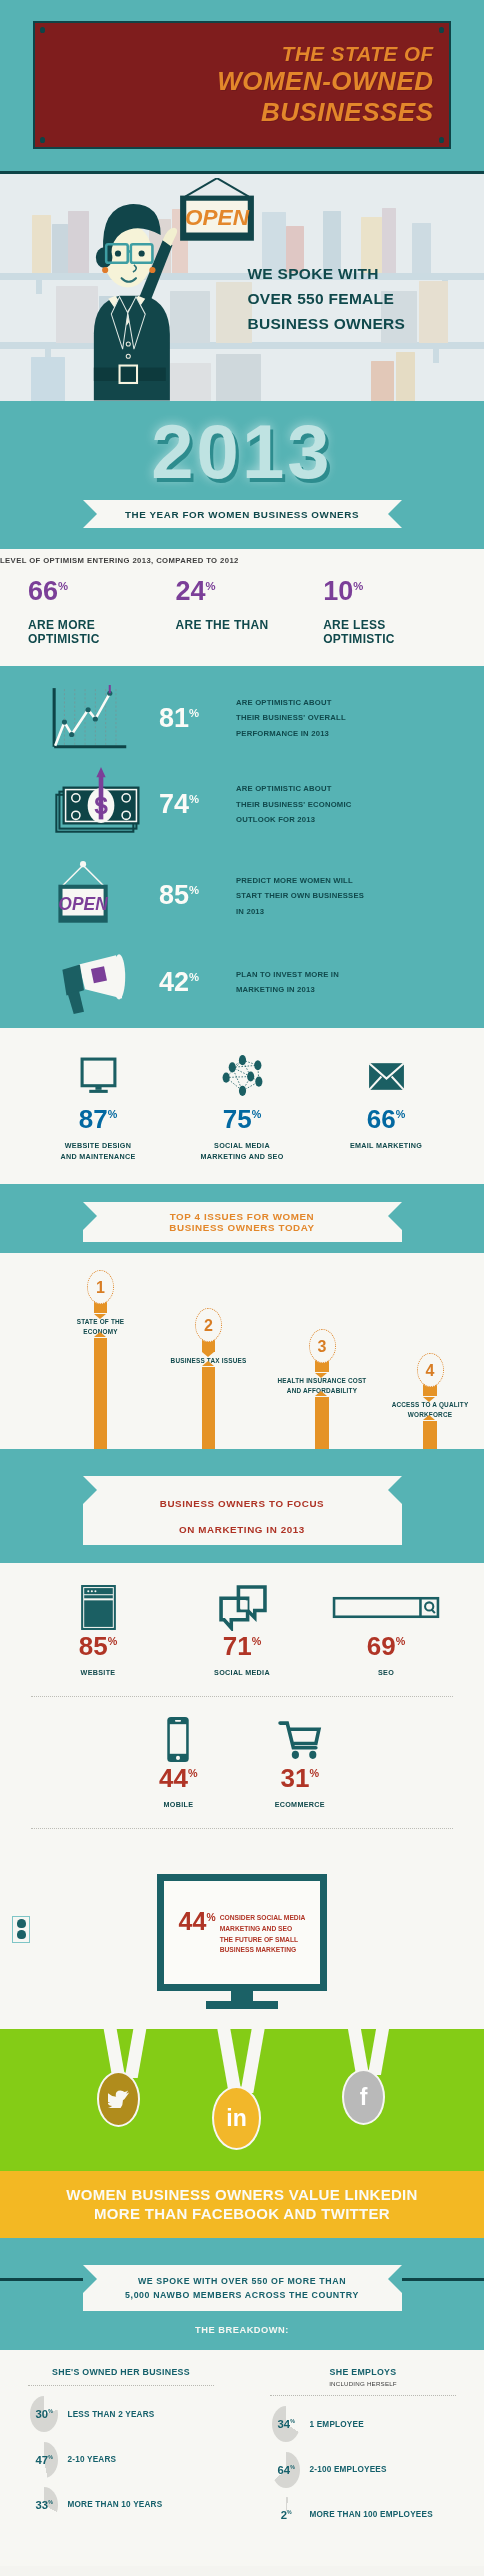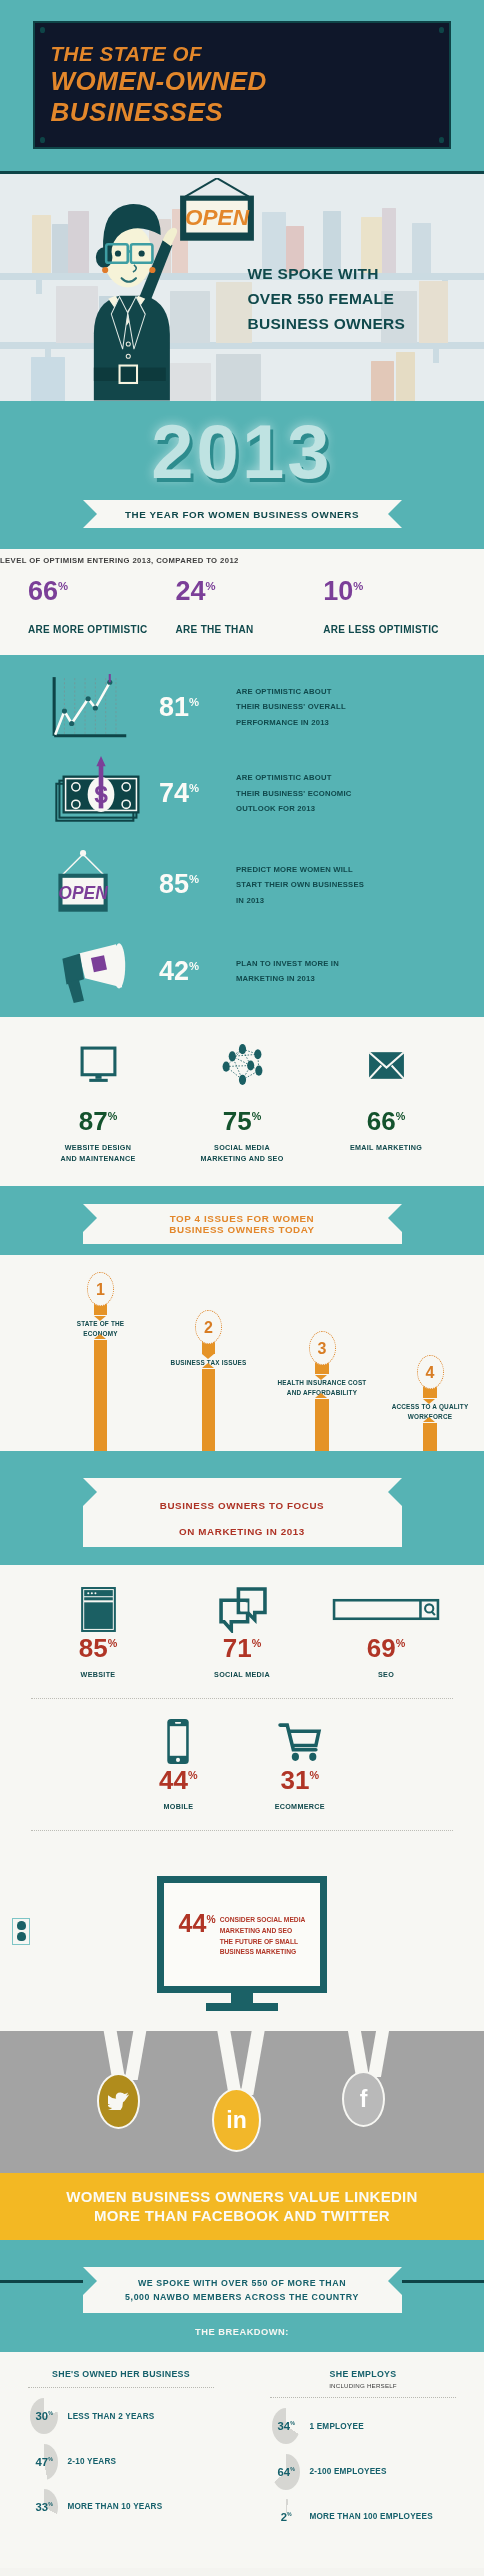--- a/index.html
+++ b/index.html
@@ -14,25 +14,25 @@
 
   
   .header {
     background:#56b3b4;
     padding:20.6px 0 0 0;
     position:relative;
     border-bottom:3.6px solid #0e4447;
   }
   .banner {
     margin:0 33px 21.6px 33px;
-    background:#0f172a;
+    background:#7f1d1d;
     border:2.6px solid #0e4447;
     padding:19.6px 15.5px 19.6px 15.5px;
     position:relative;
-    text-align:left;
+    text-align:right;
   }
   .banner .rivet {
     position:absolute; width:4.6px; height:5.7px; border-radius:50%;
     background:#0e4447;
   }
   .banner .rivet.tl{left:5.2px;top:4.6px;} .banner .rivet.tr{right:5.2px;top:4.6px;}
   .banner .rivet.bl{left:5.2px;bottom:4.6px;} .banner .rivet.br{right:5.2px;bottom:4.6px;}
   .banner h1 {
     color:#e3872b;
     font-family:"Liberation Sans", sans-serif;
@@ -82,42 +82,42 @@
   .ribbon:after { right:0px; border-right:14.4px solid #56b3b4;}
   .ribbon span{ font-weight:bold; font-size:9.8px; letter-spacing:0.6px; }
 
   
   .optimism{ background:#f7f7f3; padding:7.2px 0 19.6px 0; text-align:left;}
   .optimism .cap{ color:#3e3e3e; font-size:7.7px; letter-spacing:0.4px; font-weight:bold; padding-bottom:13.4px;}
   .optrow{ display:flex; justify-content:space-around; align-items:flex-start; padding:0 20.6px;}
   .optcell{ width:30%; }
   .bignum{ color:#7b3f98; font-weight:bold; font-size:27px; line-height:1;}
   .bignum sup{ font-size:11.3px; top:-.75em; }
-  .optlabel{ color:#10494c; font-weight:bold; font-size:10px; letter-spacing:0.3px; margin-top:19px;}
+  .optlabel{ color:#10494c; font-weight:bold; font-size:12px; letter-spacing:0.3px; margin-top:13px;}
 
   
   .statband{ background:#56b3b4; padding:11.3px 0 5.2px 0; position:relative;}
   .statrow{ display:flex; align-items:center; padding:7.2px 0 7.2px 41px; min-height:77px;}
   .staticon{ width:118px; flex:0 0 118px; display:flex; align-items:center; justify-content:center;}
   .statpct{ width:77px; flex:0 0 77px; color:#fbfbf7; font-weight:bold; font-size:27px; line-height:1; text-align:left;}
   .statpct sup{ font-size:11.3px; top:-.75em;}
   .stattxt{ color:#10494c; font-weight:bold; font-size:7.7px; line-height:2.0; letter-spacing:0.2px;}
 
   
   .ribbon-wrap{ padding:9.3px 0 13.4px 0; }
   .ribbon.orange span{ color:#d6911f;}
   .ribbon.orange2 span{ color:#e3872b;}
   .ribbon.red span{ color:#ae3224;}
 
   
   .goldsec{ background:#f7f7f3; padding:23px 0 20.6px 0;}
   .triple{ display:flex; justify-content:space-around; text-align:center; padding:0 26px;}
   .triple .cell{ width:31%; }
   .icon-box{ height:50px; display:flex; align-items:center; justify-content:center;}
-  .gold{ color:#14532d; font-weight:bold; font-size:26px; line-height:1; margin-top:18px;}
+  .gold{ color:#0369a1; font-weight:bold; font-size:26px; line-height:1; margin-top:5px;}
   .gold sup{ font-size:10.8px; top:-.75em;}
   .sublabel{ color:#10494c; font-weight:bold; font-size:7.2px; letter-spacing:0.3px; margin-top:9.3px; line-height:1.5;}
 
   
   .issues{ background:#f7f7f3; position:relative; height:196px; padding:0 31px;}
   .issuewrap{ position:relative; height:196px;}
   .issue{ position:absolute; bottom:0; width:77px; text-align:center;}
   .badge{
     width:27px; height:34px; margin:0 auto; border:1px dotted #e08a30;
     border-radius:50%; background:#f7f7f3; color:#d87d24;
@@ -153,21 +153,21 @@
   .mon-inner{ display:flex; align-items:flex-start; padding:0 8.2px;}
   .mon-pct{ color:#b03526; font-weight:bold; font-size:25px; line-height:.95;}
   .mon-pct sup{ font-size:10.3px; top:-.8em;}
   .mon-txt{ color:#b03526; font-weight:bold; font-size:6.7px; line-height:1.62; margin-left:4.1px; text-align:left; padding-top:3.1px;}
   .stand{ width:21.6px; height:9.3px; background:#1b6166; margin:0 auto;}
   .base{ width:72px; height:8.2px; background:#1b6166; margin:0 auto;}
   .outlet{ position:absolute; left:12.4px; top:52px; width:17.5px; height:27px; border:1.5px solid #7ec5c6; background:#f7f7f3;}
   .outlet .hole{ width:8.8px; height:8.8px; background:#1b6166; border-radius:50% 50% 45% 45%; margin:2.1px auto 0 auto;}
 
   
-  .medals{ background:#a3a3a3; height:142px; position:relative;}
+  .medals{ background:#84cc16; height:142px; position:relative;}
   .medal{ position:absolute; width:43px; height:56px; border-radius:50%; border:2.6px solid #f7f7f3;
           display:flex; align-items:center; justify-content:center; color:#fff;}
   .ribbonstrip{ position:absolute; width:13.4px; background:#f7f7f3; top:0;}
 
   
   .goldband{ background:#f3b823; padding:13.4px 0 15.5px 0; text-align:center;}
   .goldband div{ color:#fbfbf6; font-weight:bold; font-size:15px; line-height:1.28; letter-spacing:0.3px;}
 
   
   .surveyband{ background:#56b3b4; padding:17.5px 0 15.5px 0; position:relative;}

